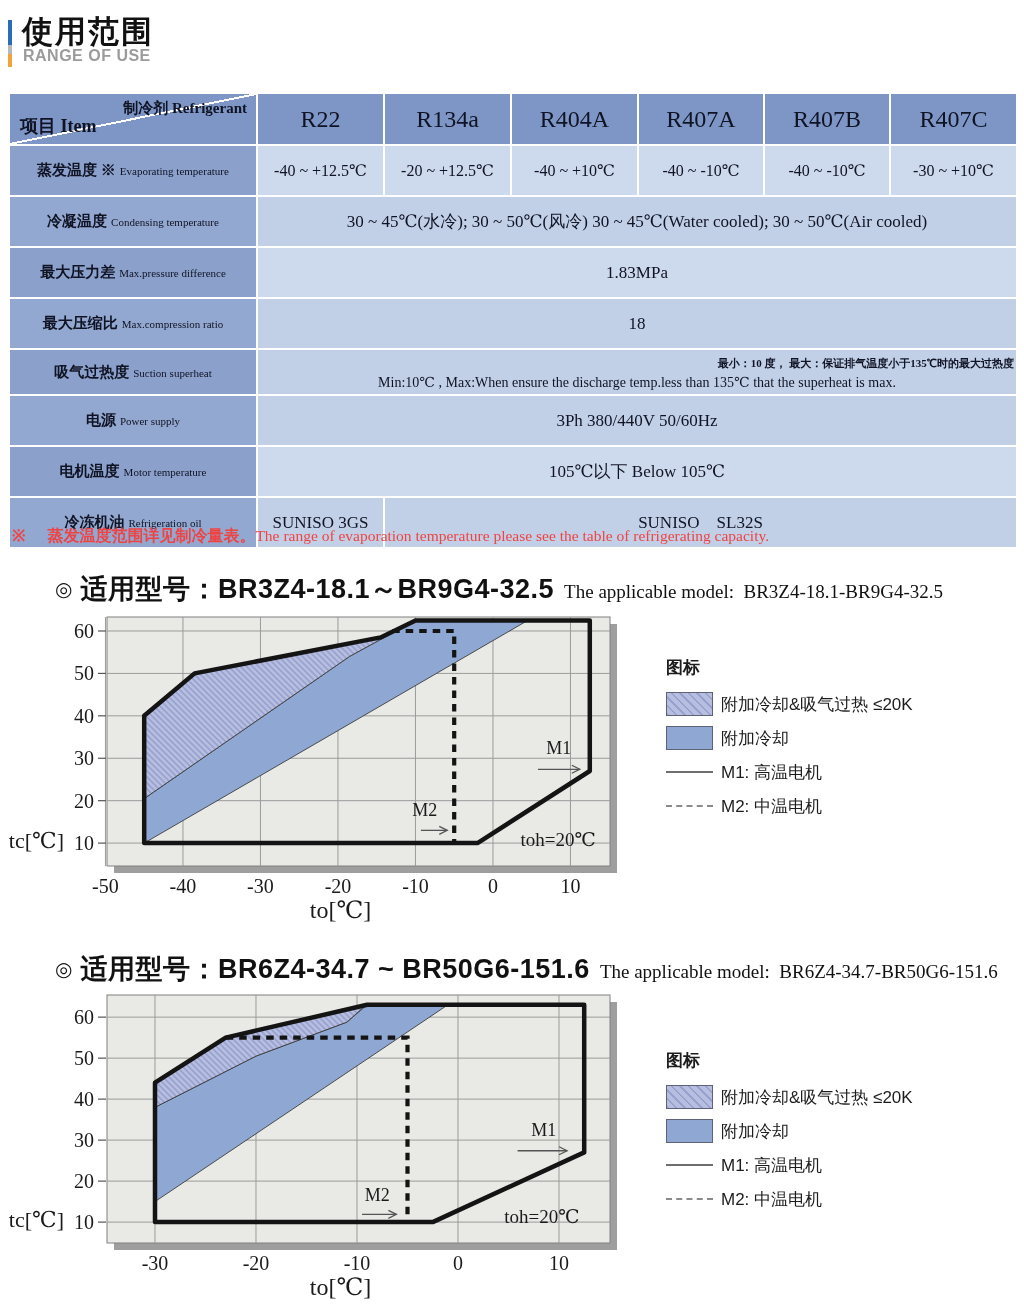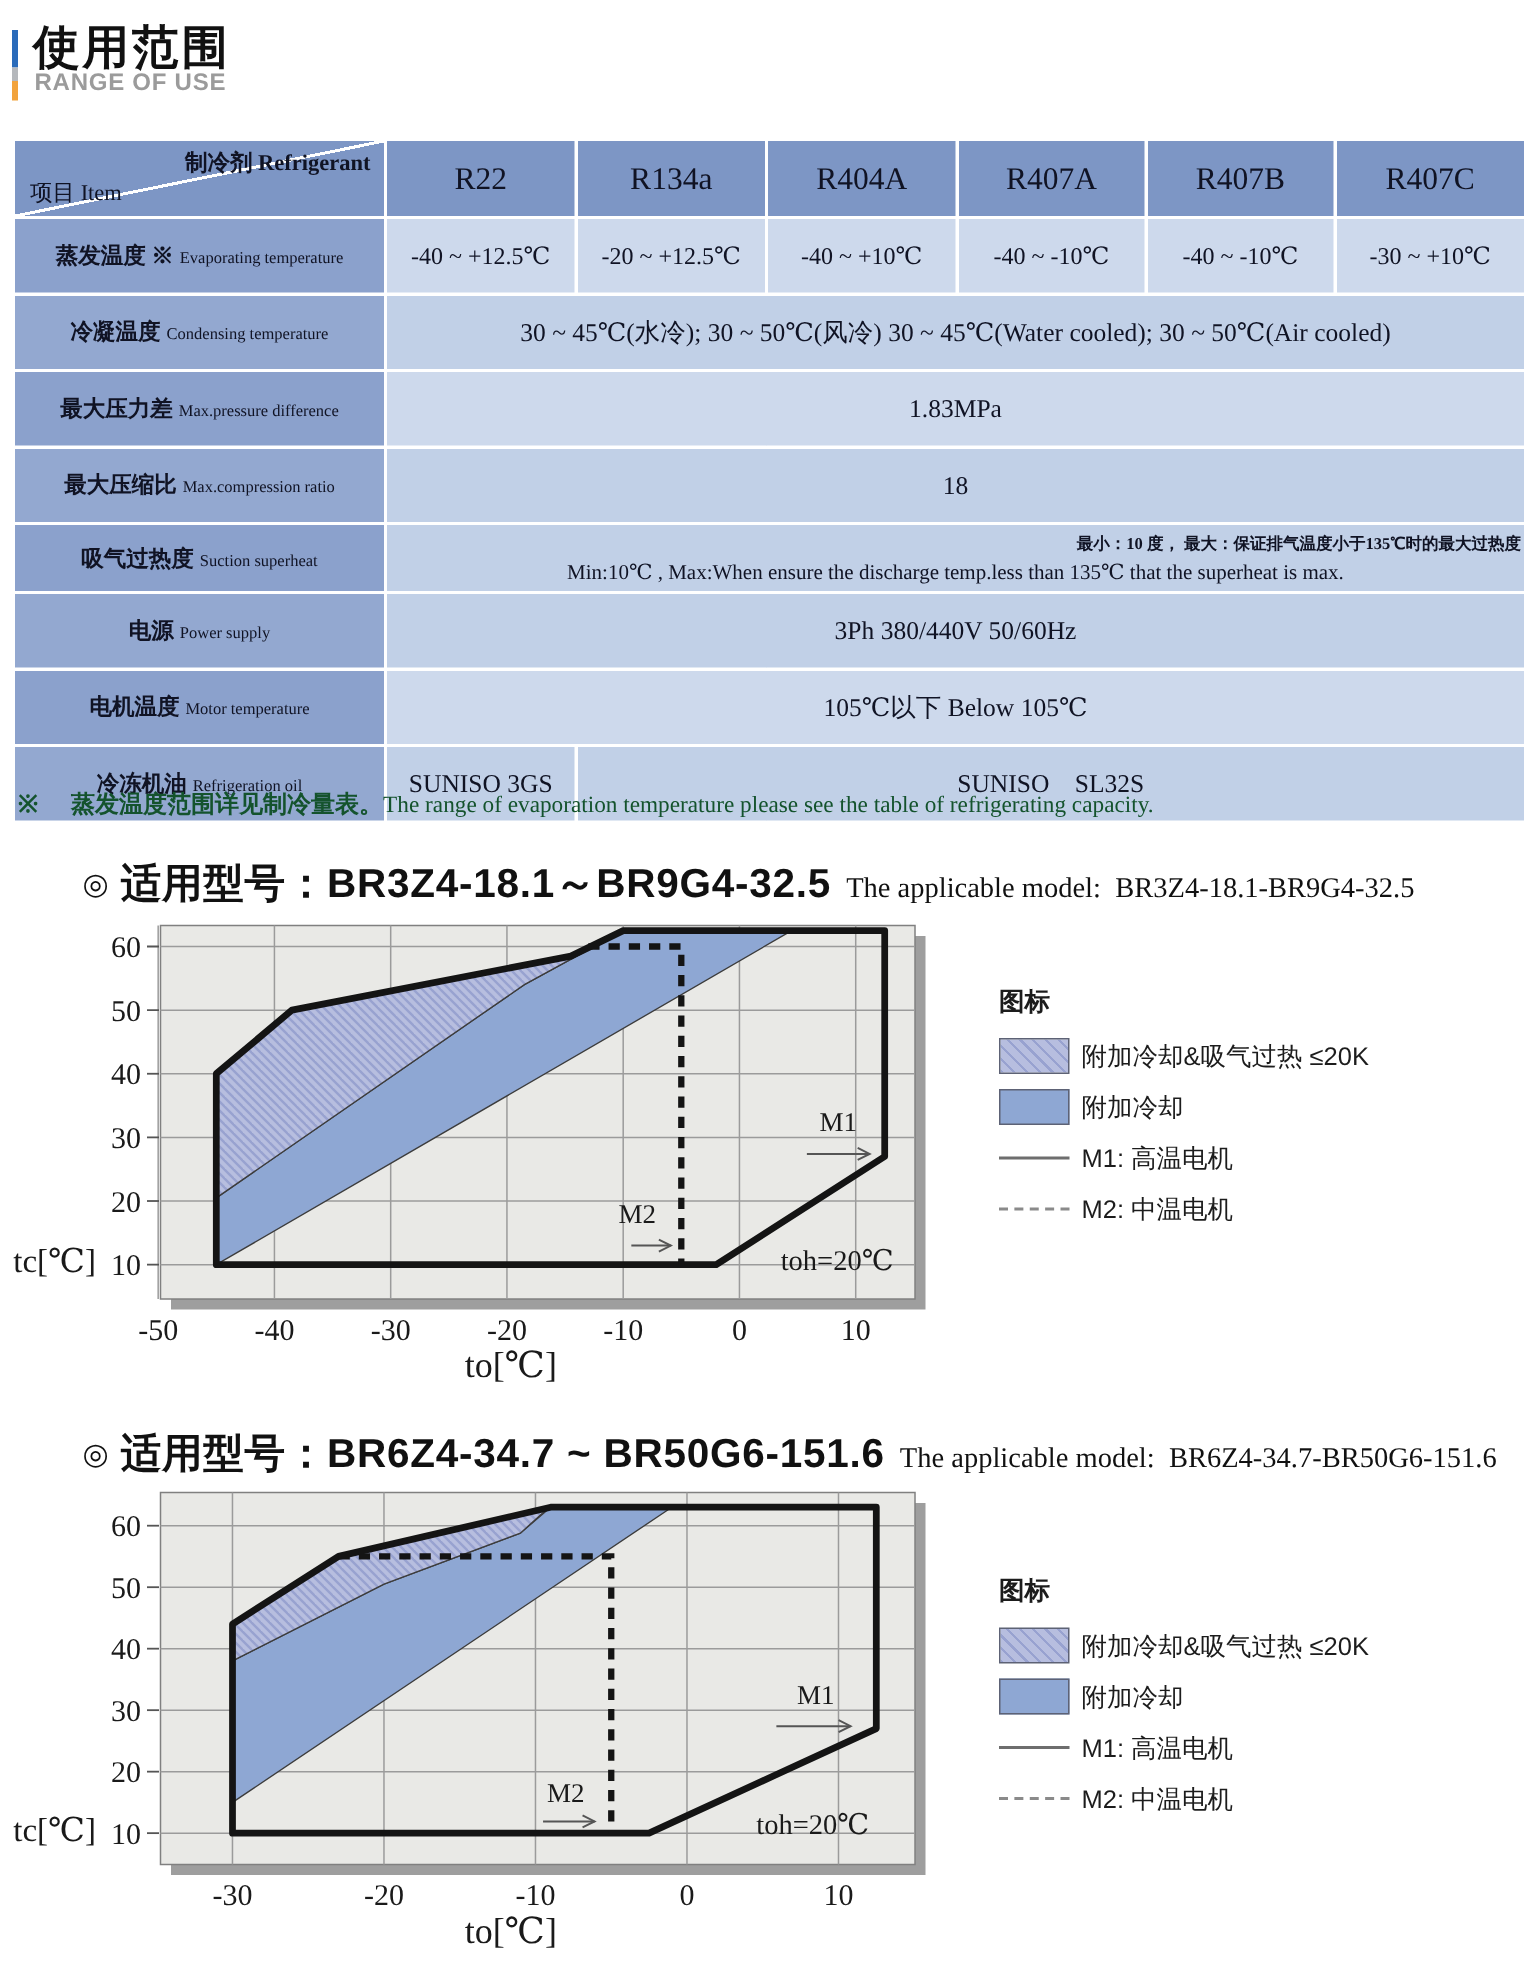--- a/index.html
+++ b/index.html
@@ -29,41 +29,41 @@
     position:absolute;left:8px;top:92px;width:1008px;
     border-collapse:collapse;table-layout:fixed;
   }
   table.spec td,table.spec th{
     border:2px solid #ffffff;text-align:center;vertical-align:middle;
     color:#101324;overflow:hidden;padding:0 2px;
   }
   tr.hdr{height:52px;}
   tr.r{height:51px;}
   tr.r-tall{height:46px;}
-  th.colhead{background:var(--tbl-header);font-size:21px;font-weight:500;color:#0e1630;}
+  th.colhead{background:var(--tbl-header);font-size:24px;font-weight:500;color:#0e1630;}
   td.corner{
     background-color:var(--tbl-header);position:relative;padding:0;
     background-image:linear-gradient(to bottom right,
       rgba(0,0,0,0) calc(50% - 1px),#ffffff calc(50% - 1px),
       #ffffff calc(50% + 1px),rgba(0,0,0,0) calc(50% + 1px));
   }
   td.corner .c-top{position:absolute;right:9px;top:5px;font-size:15px;font-weight:700;}
-  td.corner .c-bot{position:absolute;left:10px;bottom:6px;font-size:15px;font-weight:400;}
+  td.corner .c-bot{position:absolute;left:10px;bottom:6px;font-size:18px;font-weight:700;}
   td.lbl{background:var(--tbl-label);}
   tr:nth-child(odd) td.lbl{background:var(--tbl-label-alt);}
   td.lbl .cn{font-size:15px;font-weight:700;}
   td.lbl .en{font-size:11px;font-weight:400;}
   td.val{font-size:16px;}
   td.val-lg{font-size:17px;}
   tr.row-light td.val,tr.row-light td.val-lg{background:var(--row-light);}
   tr.row-dark  td.val,tr.row-dark  td.val-lg{background:var(--row-dark);}
   td.val .l1{font-size:11px;font-weight:600;font-family:Liberation Serif, serif;line-height:21px;text-align:right;}
   td.val .l2{font-size:14px;line-height:18px;}
   
-  .footnote{position:absolute;left:12px;top:524px;font-size:16px;color:#14532d;}
+  .footnote{position:absolute;left:12px;top:524px;font-size:16px;color:#ef4444;}
   .footnote .mark{font-weight:700;margin-right:22px;}
   .footnote .cn{font-weight:700;}
   .footnote .en{font-weight:400;font-size:15.5px;}
   
   .sec-title{position:absolute;left:55px;white-space:nowrap;color:#111;}
   .sec-title .bullet{font-size:20px;margin-right:8px;vertical-align:2px;}
   .sec-title .cn,.sec-title .model{
     font-family:"Liberation Sans","DejaVu Sans",sans-serif;
     font-size:27px;font-weight:700;letter-spacing:0.5px;
   }

